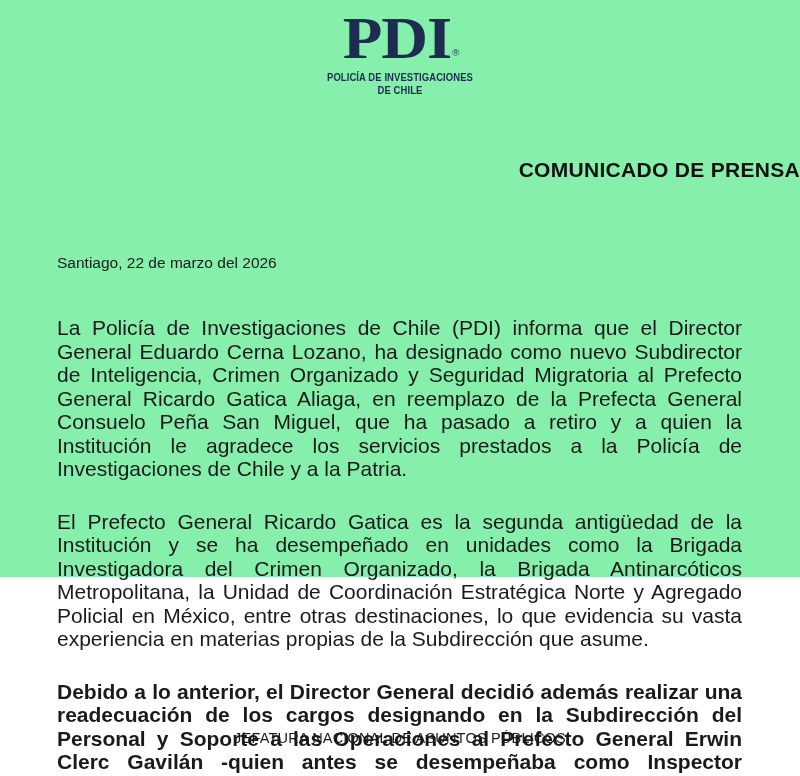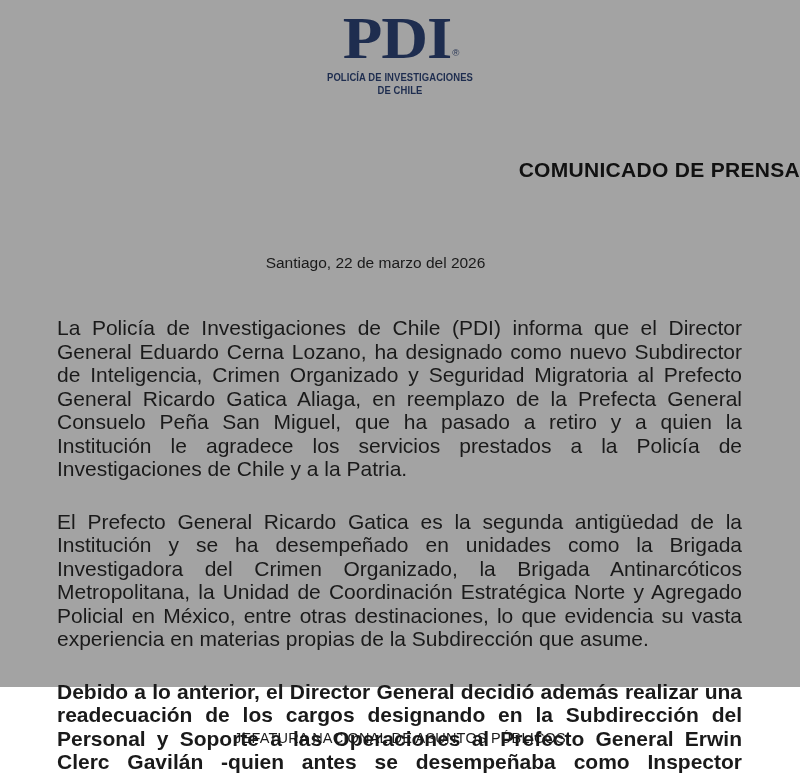--- a/index.html
+++ b/index.html
@@ -10,22 +10,22 @@
   body {
     width: 800px;
     height: 776px;
     font-family: "Liberation Sans", sans-serif;
     color: #1a1a1a;
     overflow: hidden;
   }
   .page {
     position: relative;
     width: 800px;
-    height: 687px;
-    background: #a3a3a3;
+    height: 577px;
+    background: #86efac;
   }
 
   
   .logo-block {
     position: absolute;
     top: 10px;
     left: 0;
     width: 800px;
     text-align: center;
   }
@@ -78,21 +78,21 @@
   }
 
   
   .body-col {
     position: absolute;
     top: 252px;
     left: 57px;
     width: 685px;
   }
   .dateline {
-    text-align: center;
+    text-align: left;
     padding-right: 48px;
     font-size: 15.5px;
     line-height: 22px;
     color: #1a1a1a;
     margin-bottom: 42px;
   }
   .para {
     text-align: justify;
     font-size: 21px;
     line-height: 23.5px;

